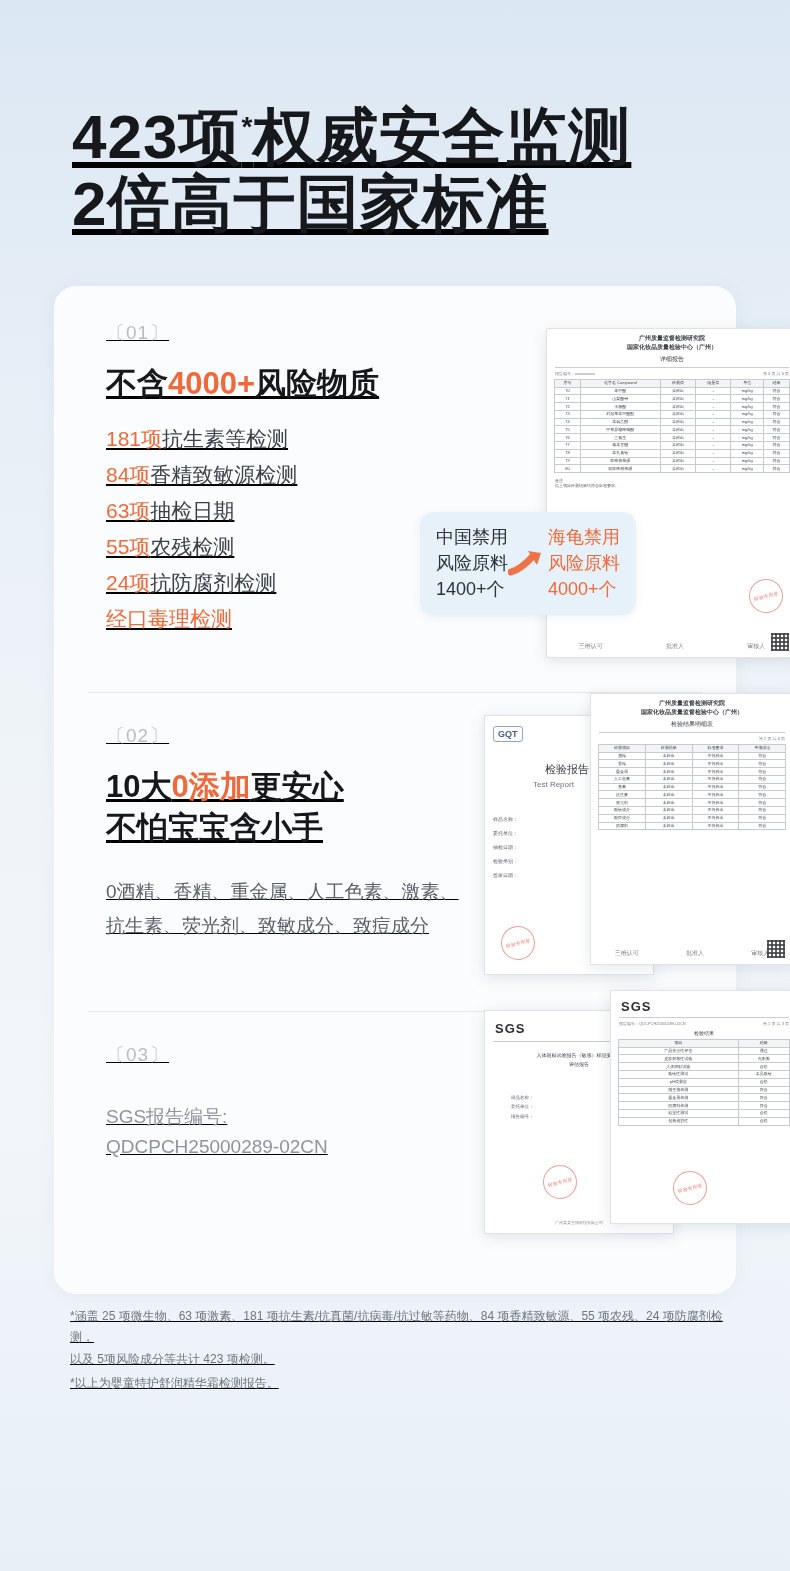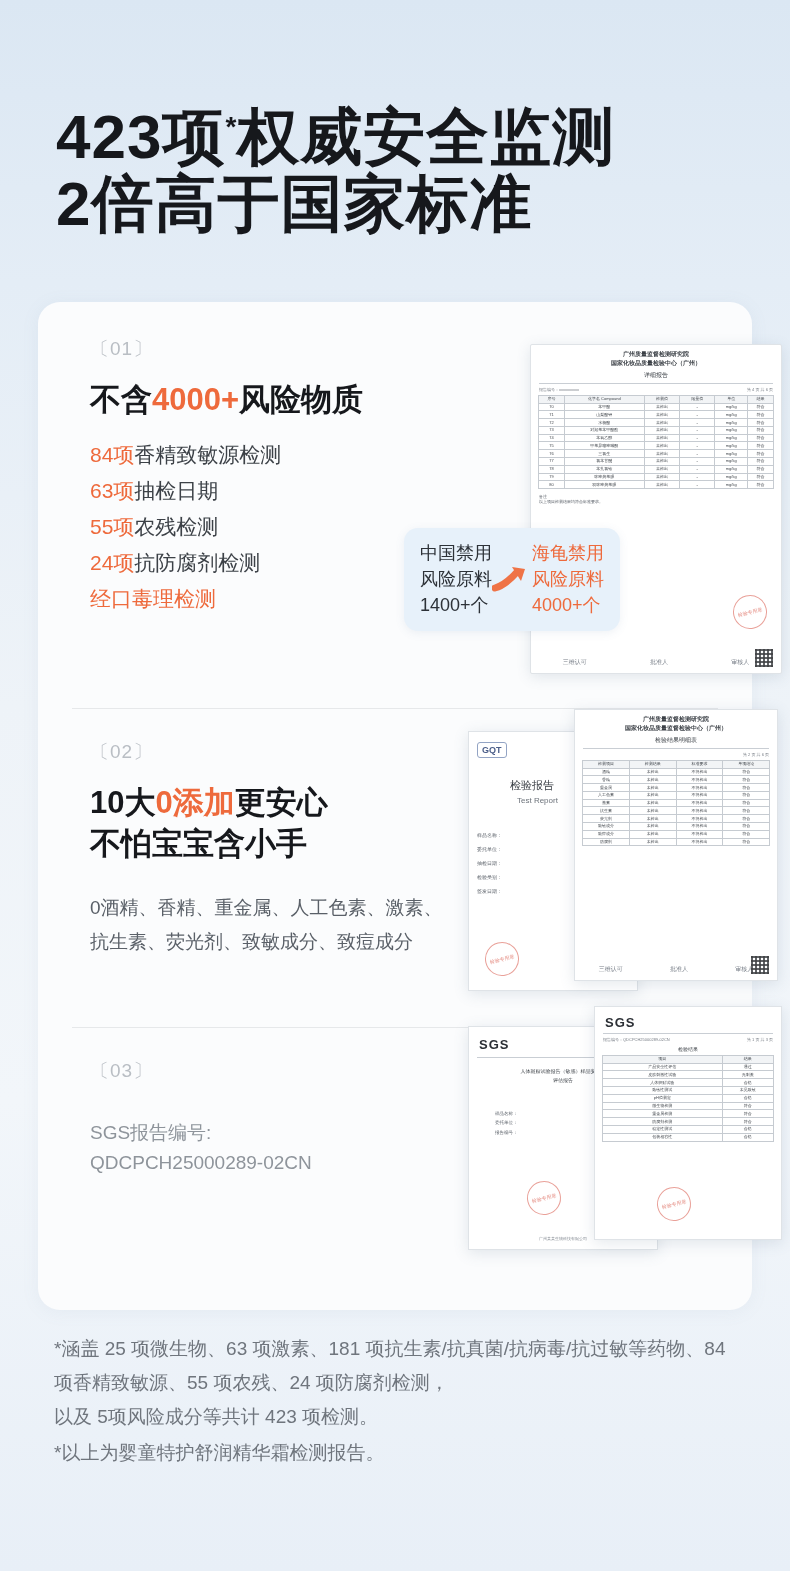--- a/index.html
+++ b/index.html
@@ -10,21 +10,22 @@
   body {
     background: linear-gradient(180deg, #dbe7f3 0%, #e4edf6 18%, #eef3f8 45%, #f2f6fa 70%, #e8eff7 100%);
     position: relative;
     overflow: hidden;
   }
 
   .page {
     position: relative;
     width: 790px;
     height: 1161px;
-    padding: 0 38px;
+    padding: 0 54px;
+    text-decoration: underline;
   }
 
   
   .headline {
     padding-top: 104px;
     padding-left: 18px;
   }
   .headline-line {
     font-size: 62px;
     font-weight: bold;
@@ -34,21 +35,21 @@
     white-space: nowrap;
   }
   .headline-line .sup {
     font-size: 28px;
     vertical-align: super;
     font-weight: bold;
   }
 
   
   .card {
-    margin-top: 64px;
+    margin-top: 48px;
     background: #fbfcfd;
     border-radius: 22px;
     padding: 34px 30px 20px 30px;
     position: relative;
     box-shadow: 0 2px 18px rgba(120,140,165,0.08);
   }
 
   .section { position: relative; padding-bottom: 22px; }
   .divider {
     height: 1px;
@@ -167,22 +168,22 @@
     align-items: center;
     gap: 0;
     box-shadow: 0 2px 10px rgba(90,120,155,0.10);
   }
   .cmp-col { font-size: 18px; line-height: 1.46; color: #2d3238; white-space: nowrap; }
   .cmp-col.right { color: #ee6a3c; }
   .arrow-ico { width: 40px; height: 30px; flex: 0 0 40px; }
 
   
   .footnote {
-    margin: 22px 10px 0 16px;
-    font-size: 19px;
+    margin: 12px 10px 0 16px;
+    font-size: 12px;
     color: #6f757d;
     line-height: 1.78;
   }
 
   .badge-gqt {
     position: absolute;
     font-size: 9px; font-weight: bold; color: #4a5d88;
     border: 1px solid #93a4c4; border-radius: 3px;
     padding: 2px 4px;
   }
@@ -208,20 +209,21 @@
   <div class="card">
 
     <div class="section" style="min-height:372px;">
       <div class="sec-index">〔01〕</div>
 
       <div class="sec-title">
         <span>不含</span><span class="hl">4000+</span><span>风险物质</span>
       </div>
 
       <div class="bullets">
+        <div class="bullet"><span class="num">181项</span><span>抗生素等检测</span></div>
         <div class="bullet"><span class="num">84项</span><span>香精致敏源检测</span></div>
         <div class="bullet"><span class="num">63项</span><span>抽检日期</span></div>
         <div class="bullet"><span class="num">55项</span><span>农残检测</span></div>
         <div class="bullet"><span class="num">24项</span><span>抗防腐剂检测</span></div>
         <div class="bullet all-orange"><span>经口毒理检测</span></div>
       </div>
 
       <div class="cert-wrap" style="left:462px; top:8px; width:252px; height:330px;">
         <div class="doc" style="left:0; top:0; width:252px; height:330px; border-radius:2px;">
           <div class="doc-head">
@@ -380,21 +382,21 @@
       <div class="sec-title">不怕宝宝含小手</div>
 
       <div class="sec-desc">
         <div>0酒精、香精、重金属、人工色素、激素、</div>
         <div>抗生素、荧光剂、致敏成分、致痘成分</div>
       </div>
 
       <div class="cert-wrap" style="left:400px; top:0px; width:310px; height:288px;">
         <div class="doc" style="left:0; top:22px; width:170px; height:260px;">
           <div class="badge-gqt" style="left:8px; top:10px;">GQT</div>
-          <div class="big-label" style="left:41px; top:46px;text-align:center;">检验报告</div>
+          <div class="big-label" style="left:60px; top:46px;text-align:center;">检验报告</div>
           <div class="big-label sub" style="left:48px; top:64px;">Test Report</div>
           <div class="doc-lines" style="position:absolute; top:96px; left:0; right:0; font-size:5px; color:#5e646c;">
             <div style="margin-bottom:8px;">样品名称：</div>
             <div style="margin-bottom:8px;">委托单位：</div>
             <div style="margin-bottom:8px;">抽检日期：</div>
             <div style="margin-bottom:8px;">检验类别：</div>
             <div>签发日期：</div>
           </div>
           <div class="stamp" style="left:16px; bottom:14px;">
             <span>检验专用章</span>

